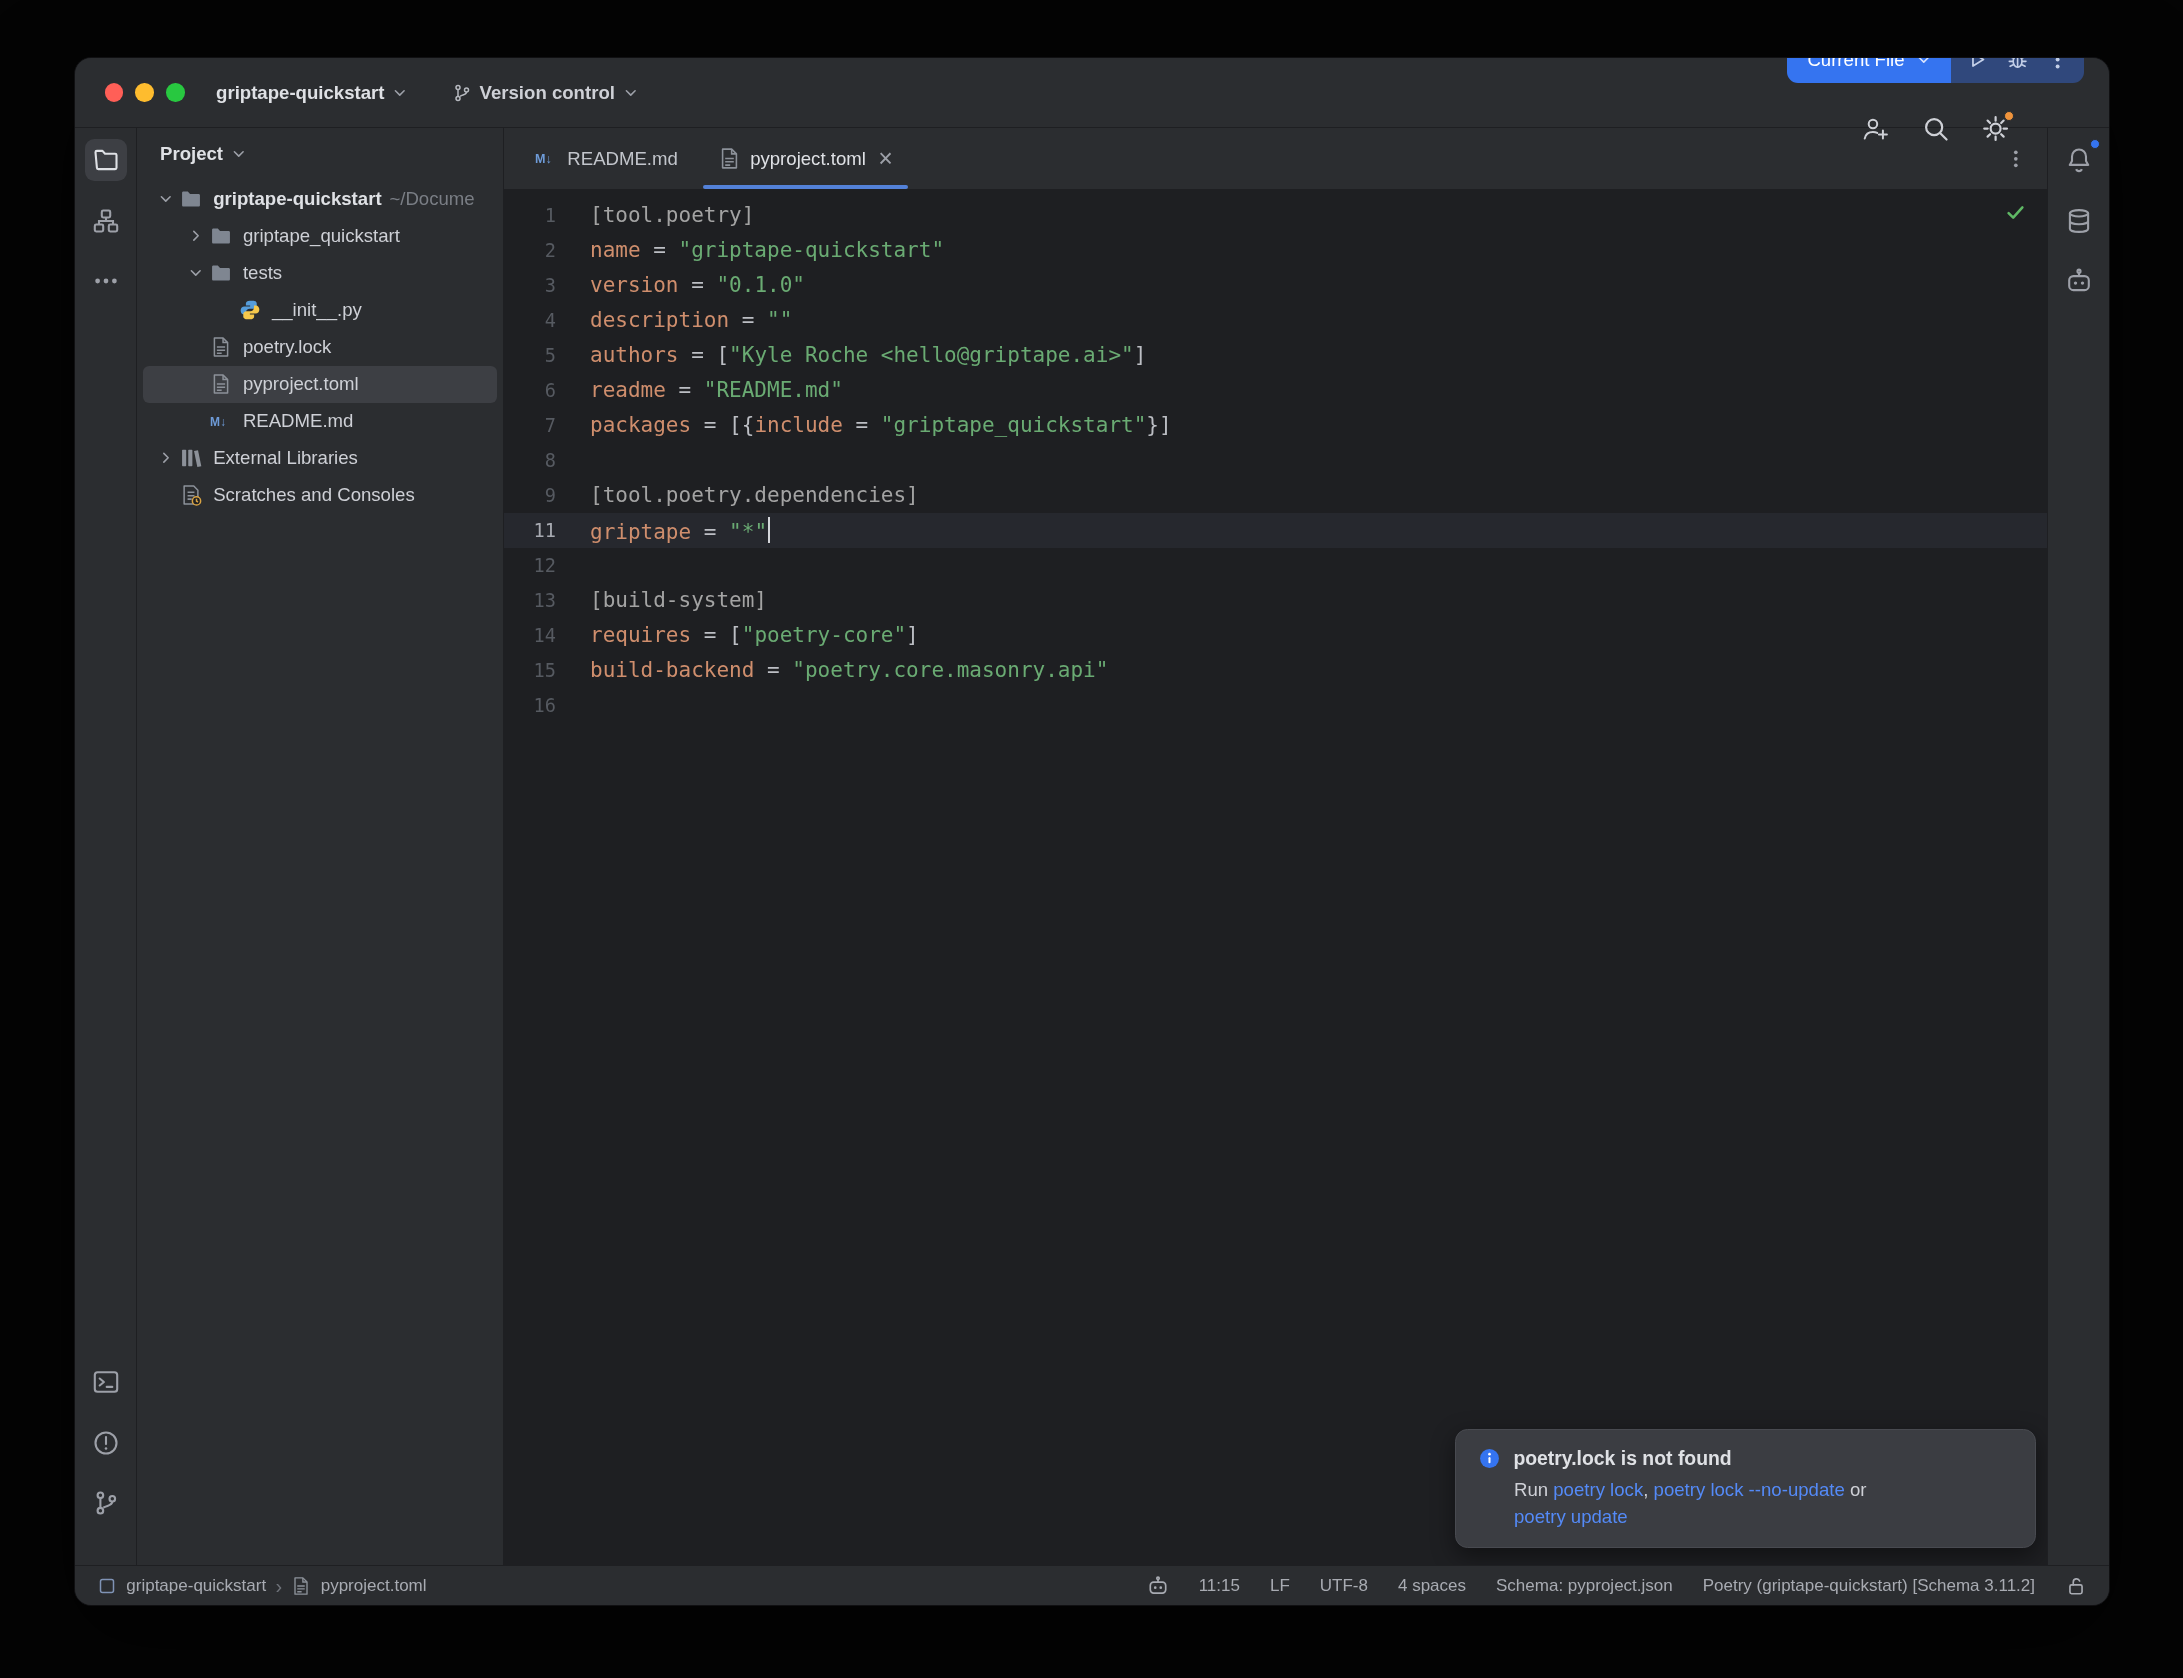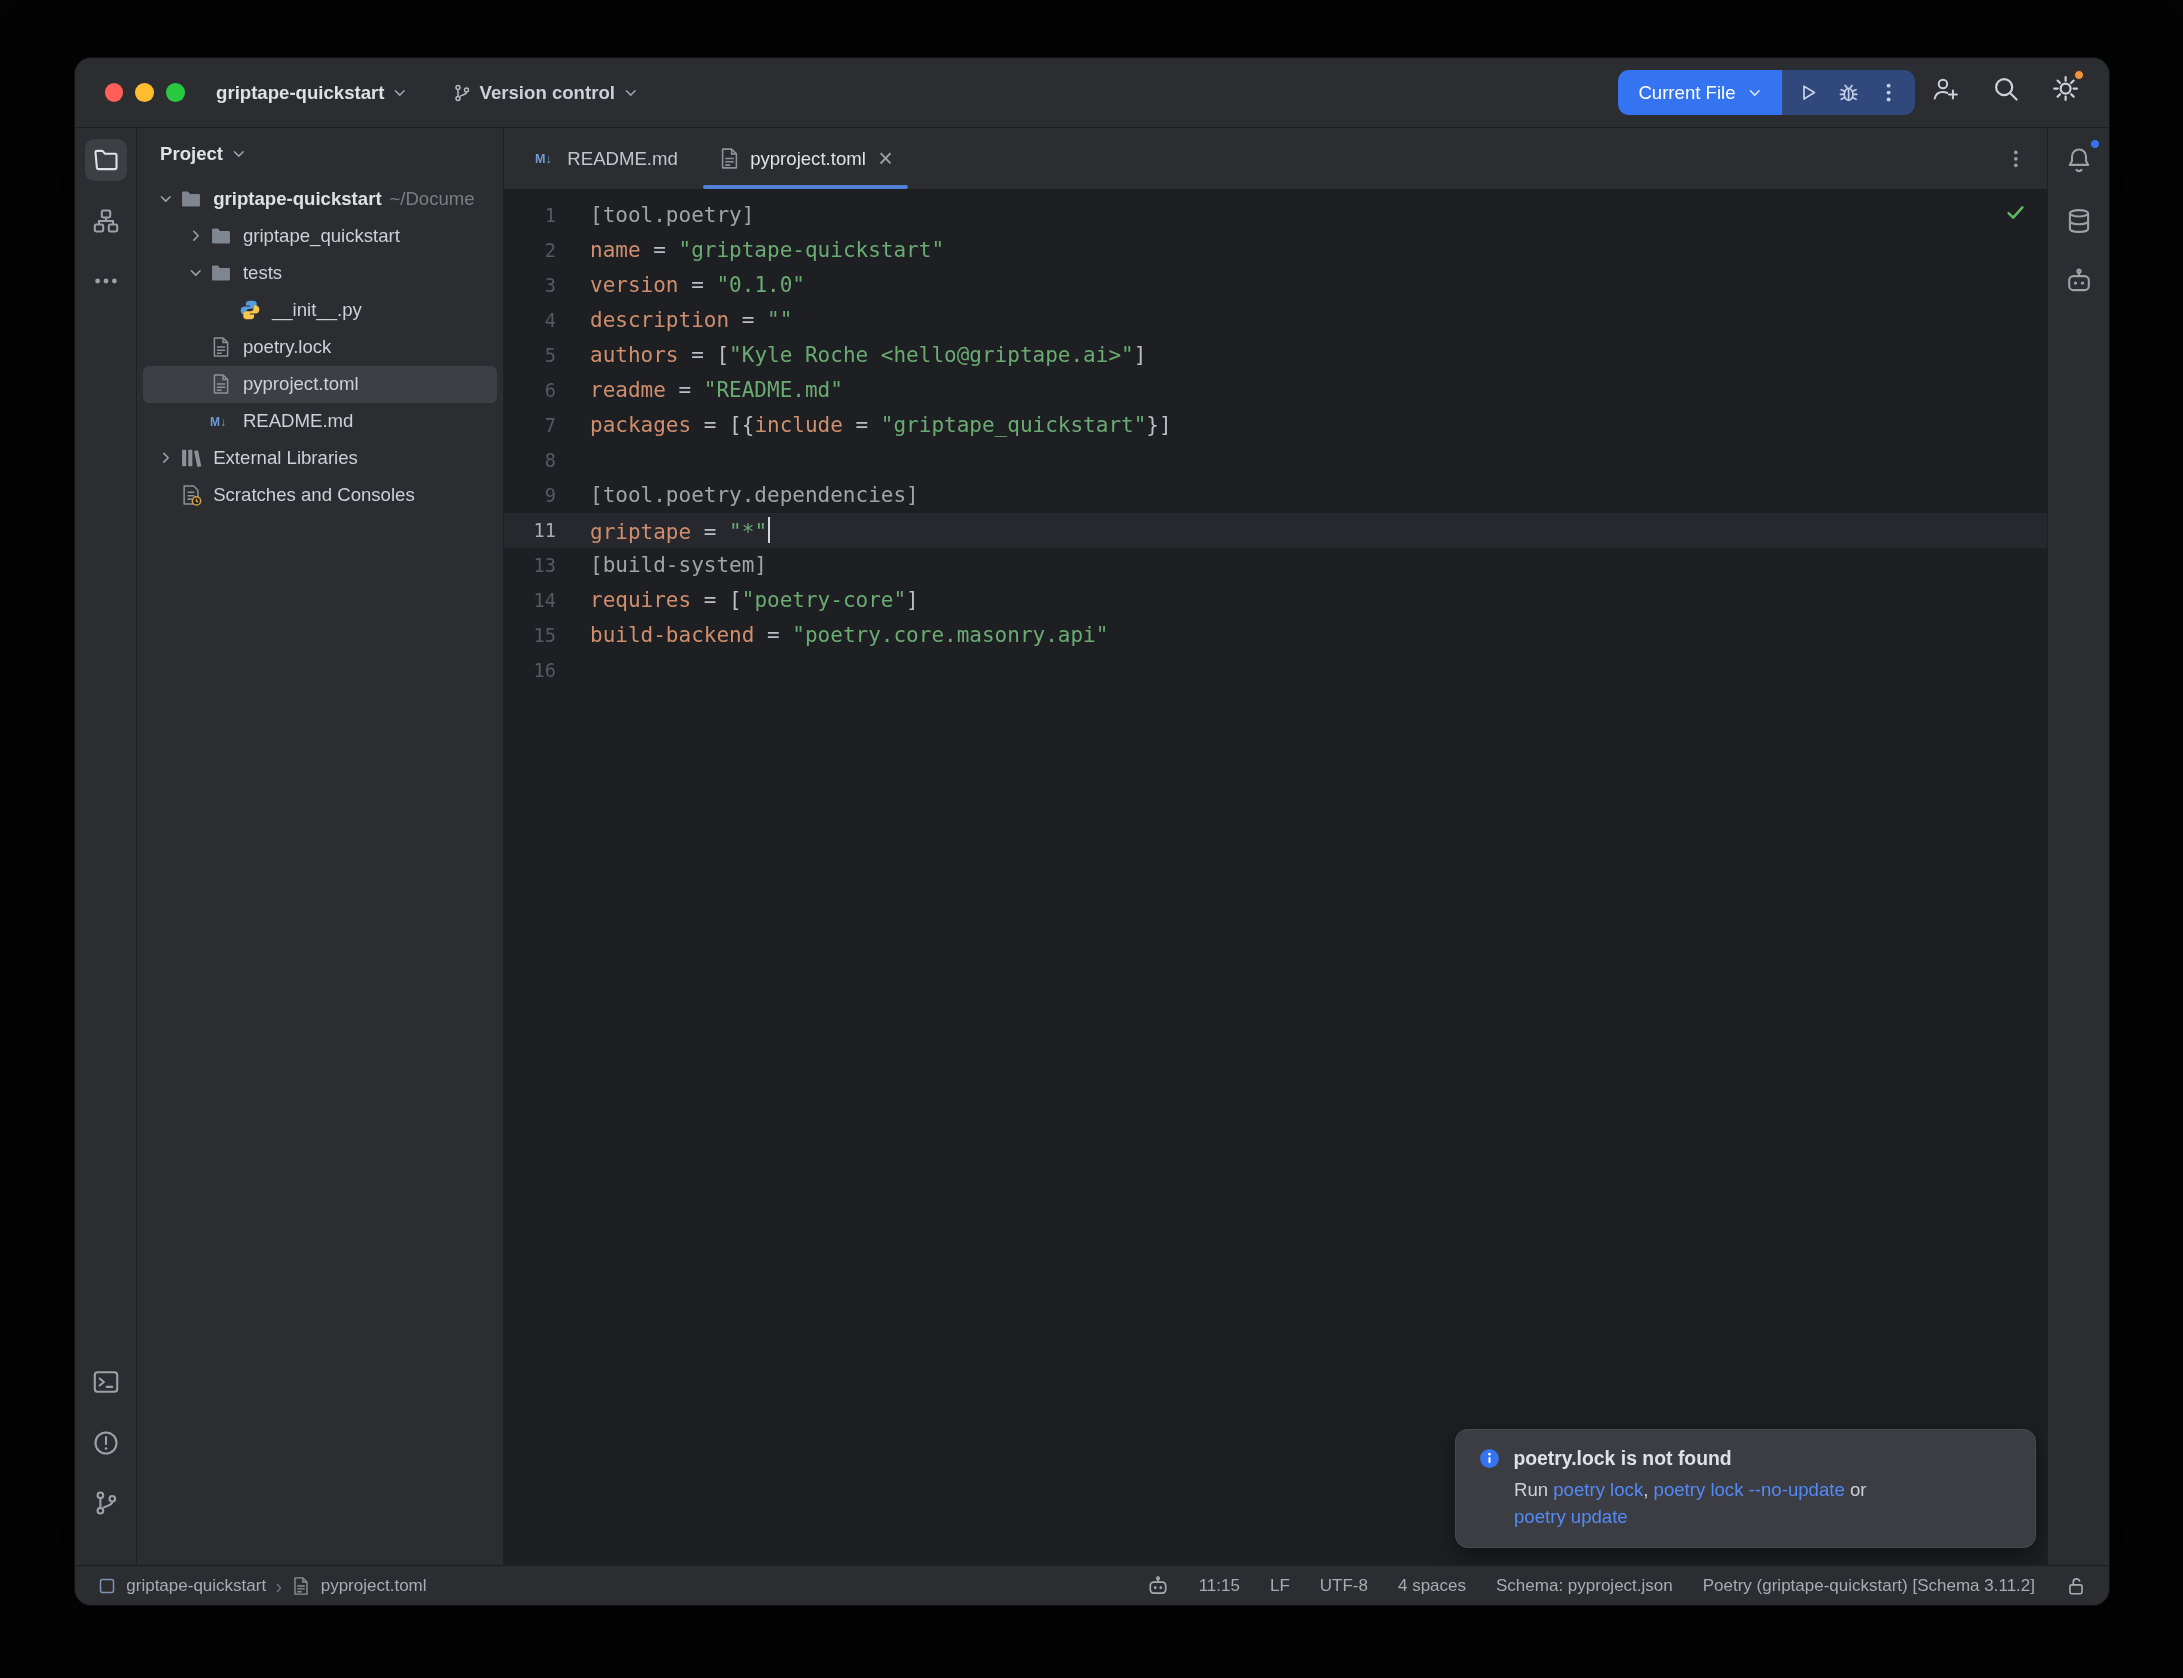--- a/index.html
+++ b/index.html
@@ -19,21 +19,21 @@
   
   .titlebar { height:70px; flex:0 0 auto; background:#2b2d30; border-bottom:0.8px solid #1e1f22;
               display:flex; align-items:center; }
   .traffic { display:flex; gap:12.4px; margin-left:29.5px; }
   .tl { width:18.6px; height:18.6px; border-radius:50%; }
   .tl.red{background:#ff5f57} .tl.yellow{background:#febc2e} .tl.green{background:#28c840}
   .tb-group{ display:flex; align-items:center; gap:7.8px; font-size:18.6px; color:#dfe1e5; }
   .tb-project{ margin-left:31px; font-weight:700; }
   .tb-vcs{ margin-left:44px; color:#ced0d6; font-weight:700; }
   .tb-vcs .i26{ color:#b6b9bf; }
-  .tb-right{ margin-left:auto; display:flex; align-items:flex-start; gap:12px; margin-right:25px; }
+  .tb-right{ margin-left:auto; display:flex; align-items:center; gap:28px; margin-right:25px;flex-direction:column; }
   .run-widget{ display:flex; height:45px; border-radius:11px; overflow:hidden; }
   .run-config{ display:flex; align-items:center; gap:11px; padding:0 20px;
                background:#3574f0; color:#fff; font-size:18.6px; }
   .run-config .i20{ color:#d9e4ff; }
   .run-actions{ display:flex; align-items:center; gap:6.2px; background:#30487c; padding:0 9.3px; color:#c3cfe8; }
   .run-actions .act{ width:34px; height:34px; padding:5.4px; border-radius:7.8px; }
   .tb-tools{ display:flex; align-items:center; gap:23px; color:#ced0d6; }
   .tool-btn{ position:relative; width:37px; height:37px; display:flex; }
   .tool-btn .ticon{ width:100%; height:100%; padding:3.9px; }
   .badge-dot{ position:absolute; width:10px; height:10px; border-radius:50%; top:0; right:0;
@@ -471,20 +471,24 @@
             </div>
             <div class="code-line">
               <span class="ln">9</span>
               <span class="lc"><span class="tk-sec">[tool.poetry.dependencies]</span></span>
             </div>
             <div class="code-line current">
               <span class="ln">11</span>
               <span class="lc"><span class="tk-key">griptape</span><span class="tk-op"> = </span><span class="tk-str">"*"</span><span class="caret"></span></span>
             </div>
             <div class="code-line">
+              <span class="ln">12</span>
+              <span class="lc"></span>
+            </div>
+            <div class="code-line">
               <span class="ln">13</span>
               <span class="lc"><span class="tk-sec">[build-system]</span></span>
             </div>
             <div class="code-line">
               <span class="ln">14</span>
               <span class="lc"><span class="tk-key">requires</span><span class="tk-op"> = [</span><span class="tk-str">"poetry-core"</span><span class="tk-op">]</span></span>
             </div>
             <div class="code-line">
               <span class="ln">15</span>
               <span class="lc"><span class="tk-key">build-backend</span><span class="tk-op"> = </span><span class="tk-str">"poetry.core.masonry.api"</span></span>

